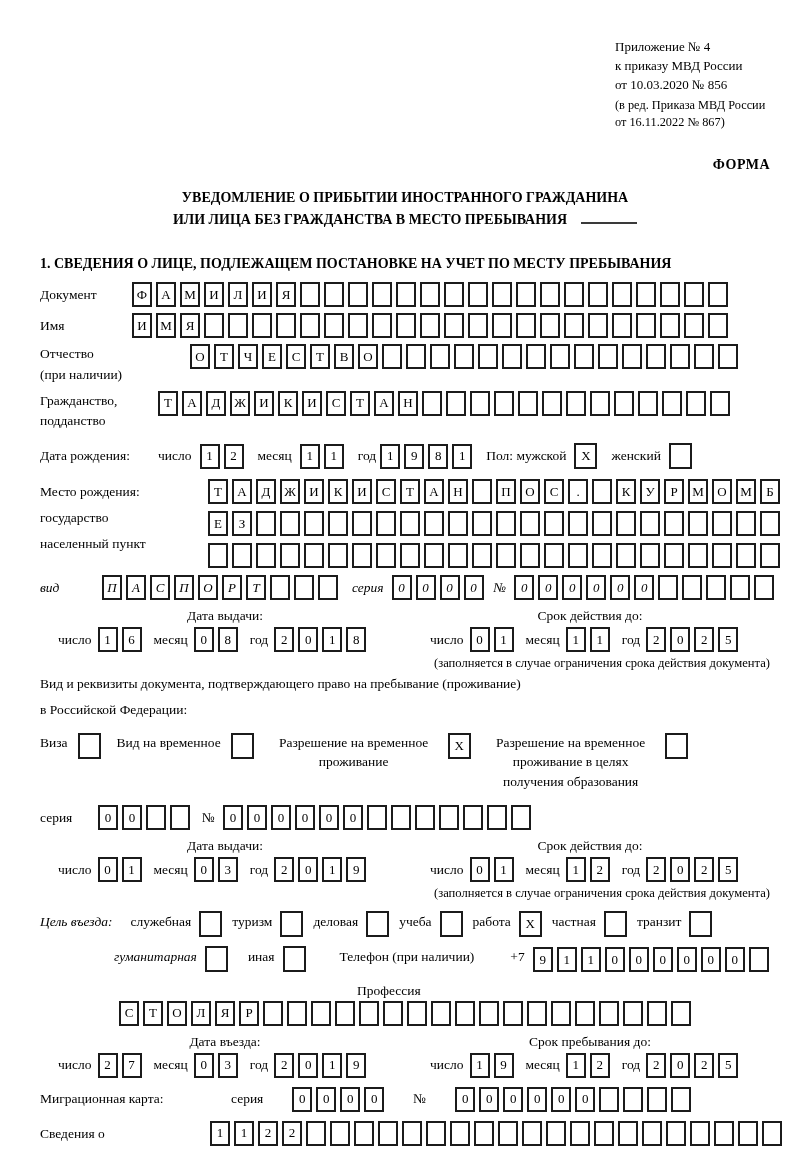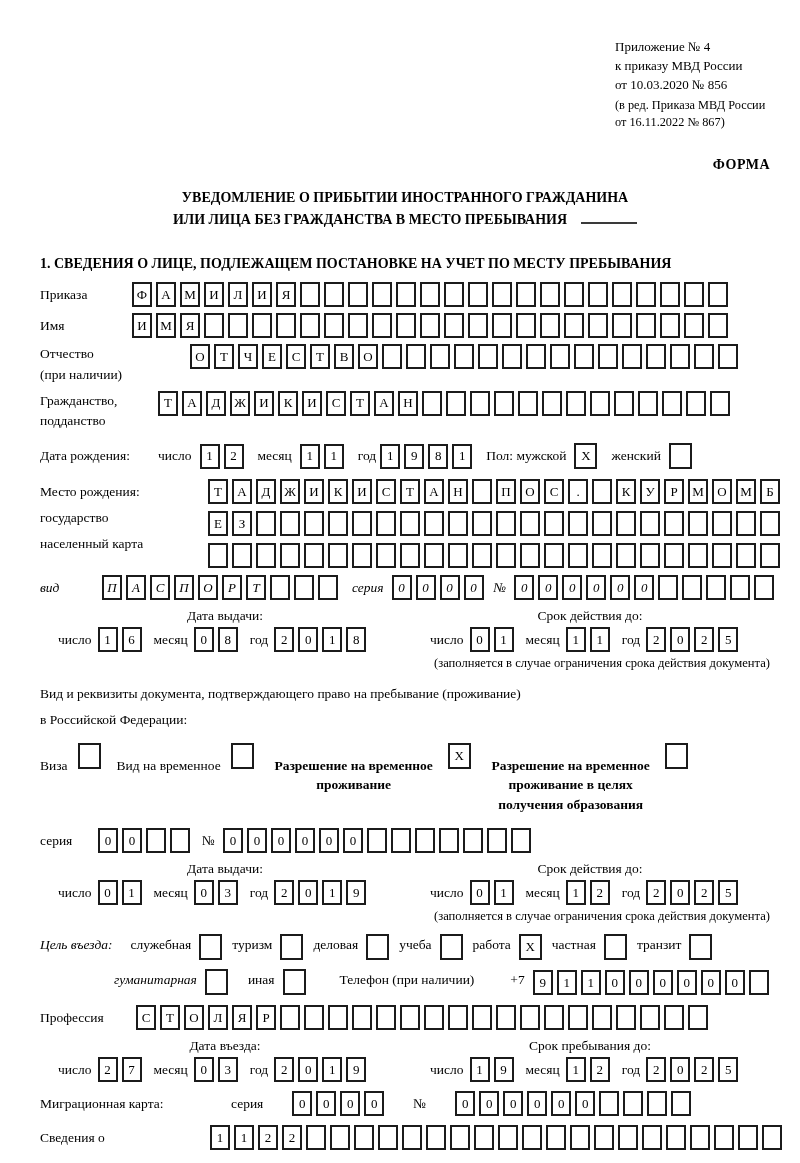--- a/index.html
+++ b/index.html
@@ -16,21 +16,21 @@
   .title{text-align:center;font-weight:bold;font-size:14px;line-height:1.55;margin:6px 0 0 0;}
   .blankline{display:inline-block;width:56px;border-bottom:2px solid #3a3a3a;height:10px;margin-left:14px;}
   .sec-head{font-weight:bold;font-size:14px;margin:26px 0 10px 0;}
 
   
   .row{display:flex;align-items:flex-start;margin-top:6px;}
   .row.center-v{align-items:center;}
   .lbl{flex:none;line-height:1.35;}
   .w90{width:92px;}
   .w150{width:150px;}
-  .w168{width:168px;font-weight:bold;}
+  .w168{width:168px;}
   .sub{line-height:1.5;}
 
   
   .boxes{display:flex;gap:4px;flex:none;}
   .cell{box-sizing:border-box;flex:none;width:20px;height:25px;border:2px solid #1b1b1b;
         display:inline-flex;align-items:center;justify-content:center;
         font-size:13px;background:#fff;}
   .check .cell{width:23px;height:26px;}
 
   .inline-lbl{margin:3px 8px 0 0;flex:none;}
@@ -43,21 +43,21 @@
   .date-vals{display:flex;margin-top:3px;}
   .dv-left{width:370px;display:flex;align-items:center;padding-left:18px;box-sizing:border-box;}
   .dv-right{flex:1;display:flex;align-items:center;padding-left:20px;box-sizing:border-box;}
   .dgrp{display:flex;align-items:center;gap:4px;margin-right:12px;}
   .dgrp .glbl{margin-right:2px;}
   .date-note{text-align:right;font-size:12.6px;margin-top:4px;}
 
   
   .options{display:flex;align-items:flex-start;margin-top:10px;}
   .opt{display:flex;align-items:flex-start;margin-right:16px;}
-  .opt .optlbl{margin-right:10px;line-height:1.45;margin-top:13px;}
+  .opt .optlbl{margin-right:10px;line-height:1.45;}
   .opt .optlbl.wrap{text-align:center;}
   .doc-head{text-align:center;font-weight:bold;margin-top:10px;font-size:13.4px;}
 
   
   .purpose .optlbl{margin:3px 8px 0 10px;}
   .purpose .first{margin-left:0;font-style:italic;}
   .indent75{margin-left:74px;}
 
   
   .col-lbl{flex:none;width:168px;line-height:1.9;}
@@ -84,21 +84,21 @@
   <div class="title">
     <div>УВЕДОМЛЕНИЕ О ПРИБЫТИИ ИНОСТРАННОГО ГРАЖДАНИНА</div>
     <div>
       <span>ИЛИ ЛИЦА БЕЗ ГРАЖДАНСТВА В МЕСТО ПРЕБЫВАНИЯ</span><span class="blankline"></span>
     </div>
   </div>
 
   <div class="sec-head">1. СВЕДЕНИЯ О ЛИЦЕ, ПОДЛЕЖАЩЕМ ПОСТАНОВКЕ НА УЧЕТ ПО МЕСТУ ПРЕБЫВАНИЯ</div>
 
   <div class="row center-v">
-    <div class="lbl w90">Приказа</div>
+    <div class="lbl w90">Документ</div>
     <div class="boxes">
         <span class="cell">Ф</span>
         <span class="cell">А</span>
         <span class="cell">М</span>
         <span class="cell">И</span>
         <span class="cell">Л</span>
         <span class="cell">И</span>
         <span class="cell">Я</span>
         <span class="cell"></span>
         <span class="cell"></span>
@@ -243,21 +243,21 @@
     <span class="inline-lbl after" style="margin-top:0;">женский</span>
     <div class="boxes check">
         <span class="cell"></span>
       </div>
   </div>
 
   <div class="row" style="margin-top:10px;">
     <div class="col-lbl">
       <div>Место рождения:</div>
       <div>государство</div>
-      <div>населенный карта</div>
+      <div>населенный пункт</div>
     </div>
     <div class="stack">
       <div class="boxes">
           <span class="cell">Т</span>
           <span class="cell">А</span>
           <span class="cell">Д</span>
           <span class="cell">Ж</span>
           <span class="cell">И</span>
           <span class="cell">К</span>
           <span class="cell">И</span>
@@ -423,21 +423,21 @@
             <span class="cell">2</span>
             <span class="cell">0</span>
             <span class="cell">2</span>
             <span class="cell">5</span>
           </span>
         </div>
     </div>
   </div>
   <div class="date-note">(заполняется в случае ограничения срока действия документа)</div>
 
-  <div style="margin-top:10px;line-height:1.9;">
+  <div style="margin-top:0;line-height:1.9;">
     <div>Вид и реквизиты документа, подтверждающего право на пребывание (проживание)</div>
     <div>в Российской Федерации:</div>
   </div>
 
   <div class="options">
     <div class="opt">
       <span class="optlbl">Виза</span>
       <span class="boxes check">
           <span class="cell"></span>
         </span>
@@ -596,21 +596,21 @@
         <span class="cell">0</span>
         <span class="cell">0</span>
         <span class="cell">0</span>
         <span class="cell">0</span>
         <span class="cell">0</span>
         <span class="cell">0</span>
         <span class="cell"></span>
       </span>
   </div>
 
-  <div class="row center-v" style="margin-top:10px;">
+  <div class="row center-v" style="margin-top:10px;flex-direction:column;">
     <div class="lbl" style="width:96px;">Профессия</div>
     <div class="boxes">
         <span class="cell">С</span>
         <span class="cell">Т</span>
         <span class="cell">О</span>
         <span class="cell">Л</span>
         <span class="cell">Я</span>
         <span class="cell">Р</span>
         <span class="cell"></span>
         <span class="cell"></span>

